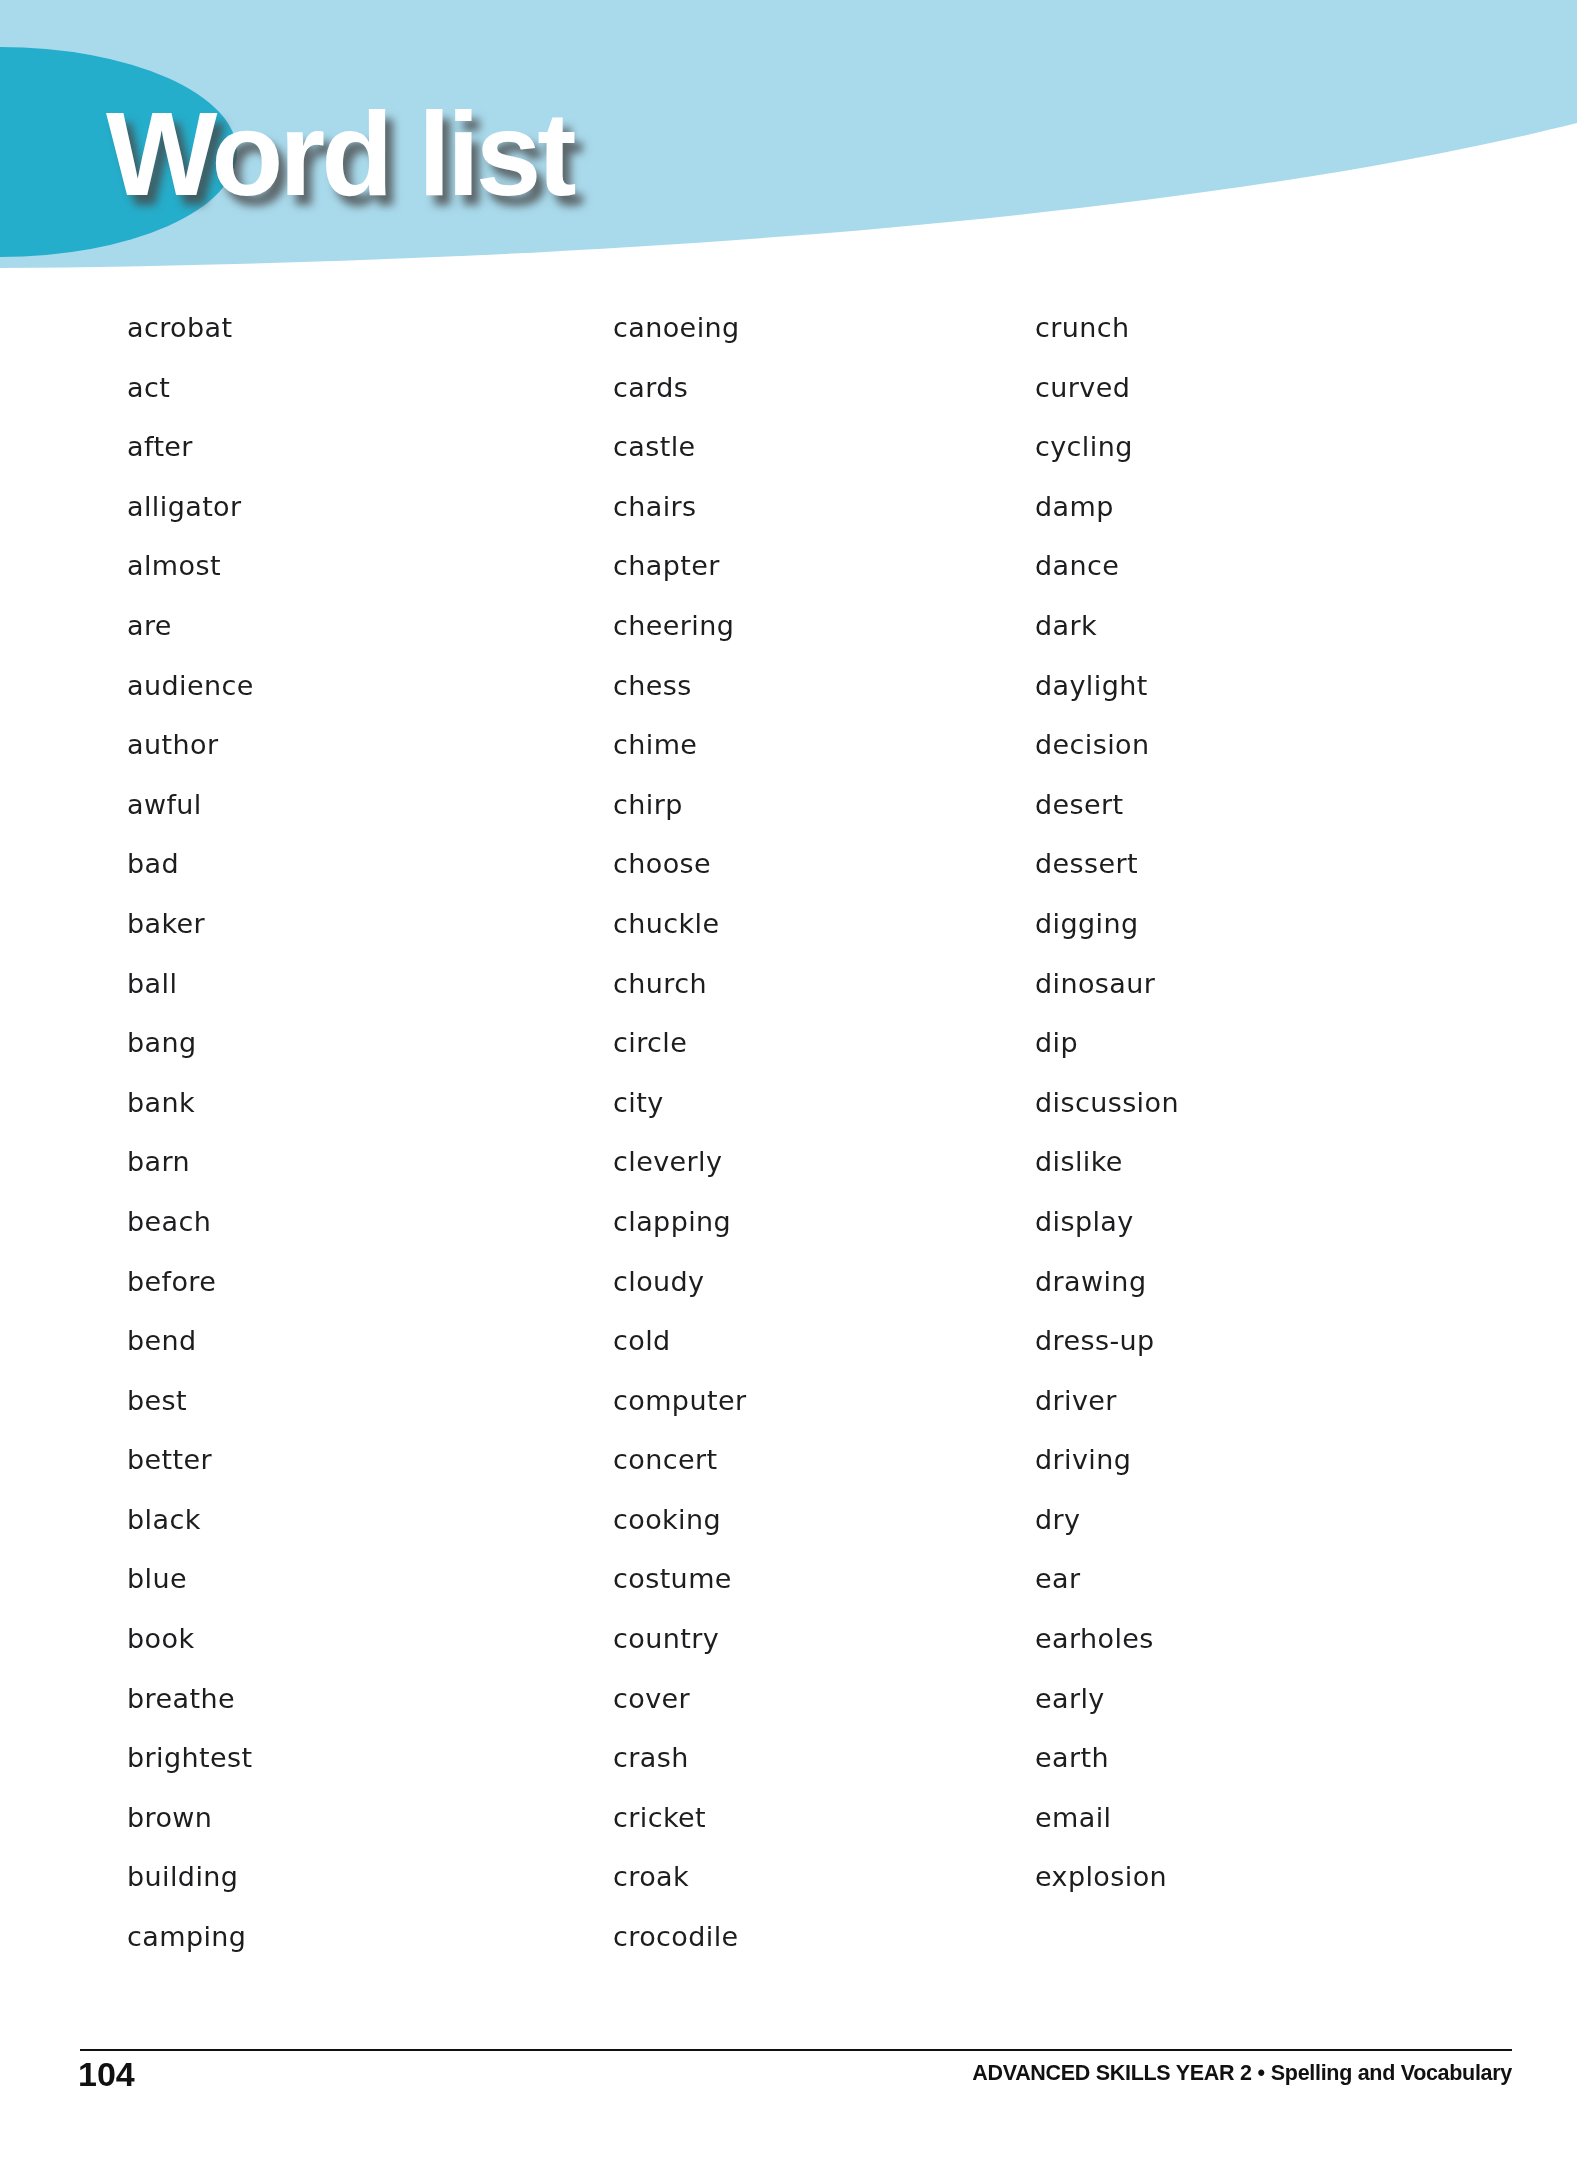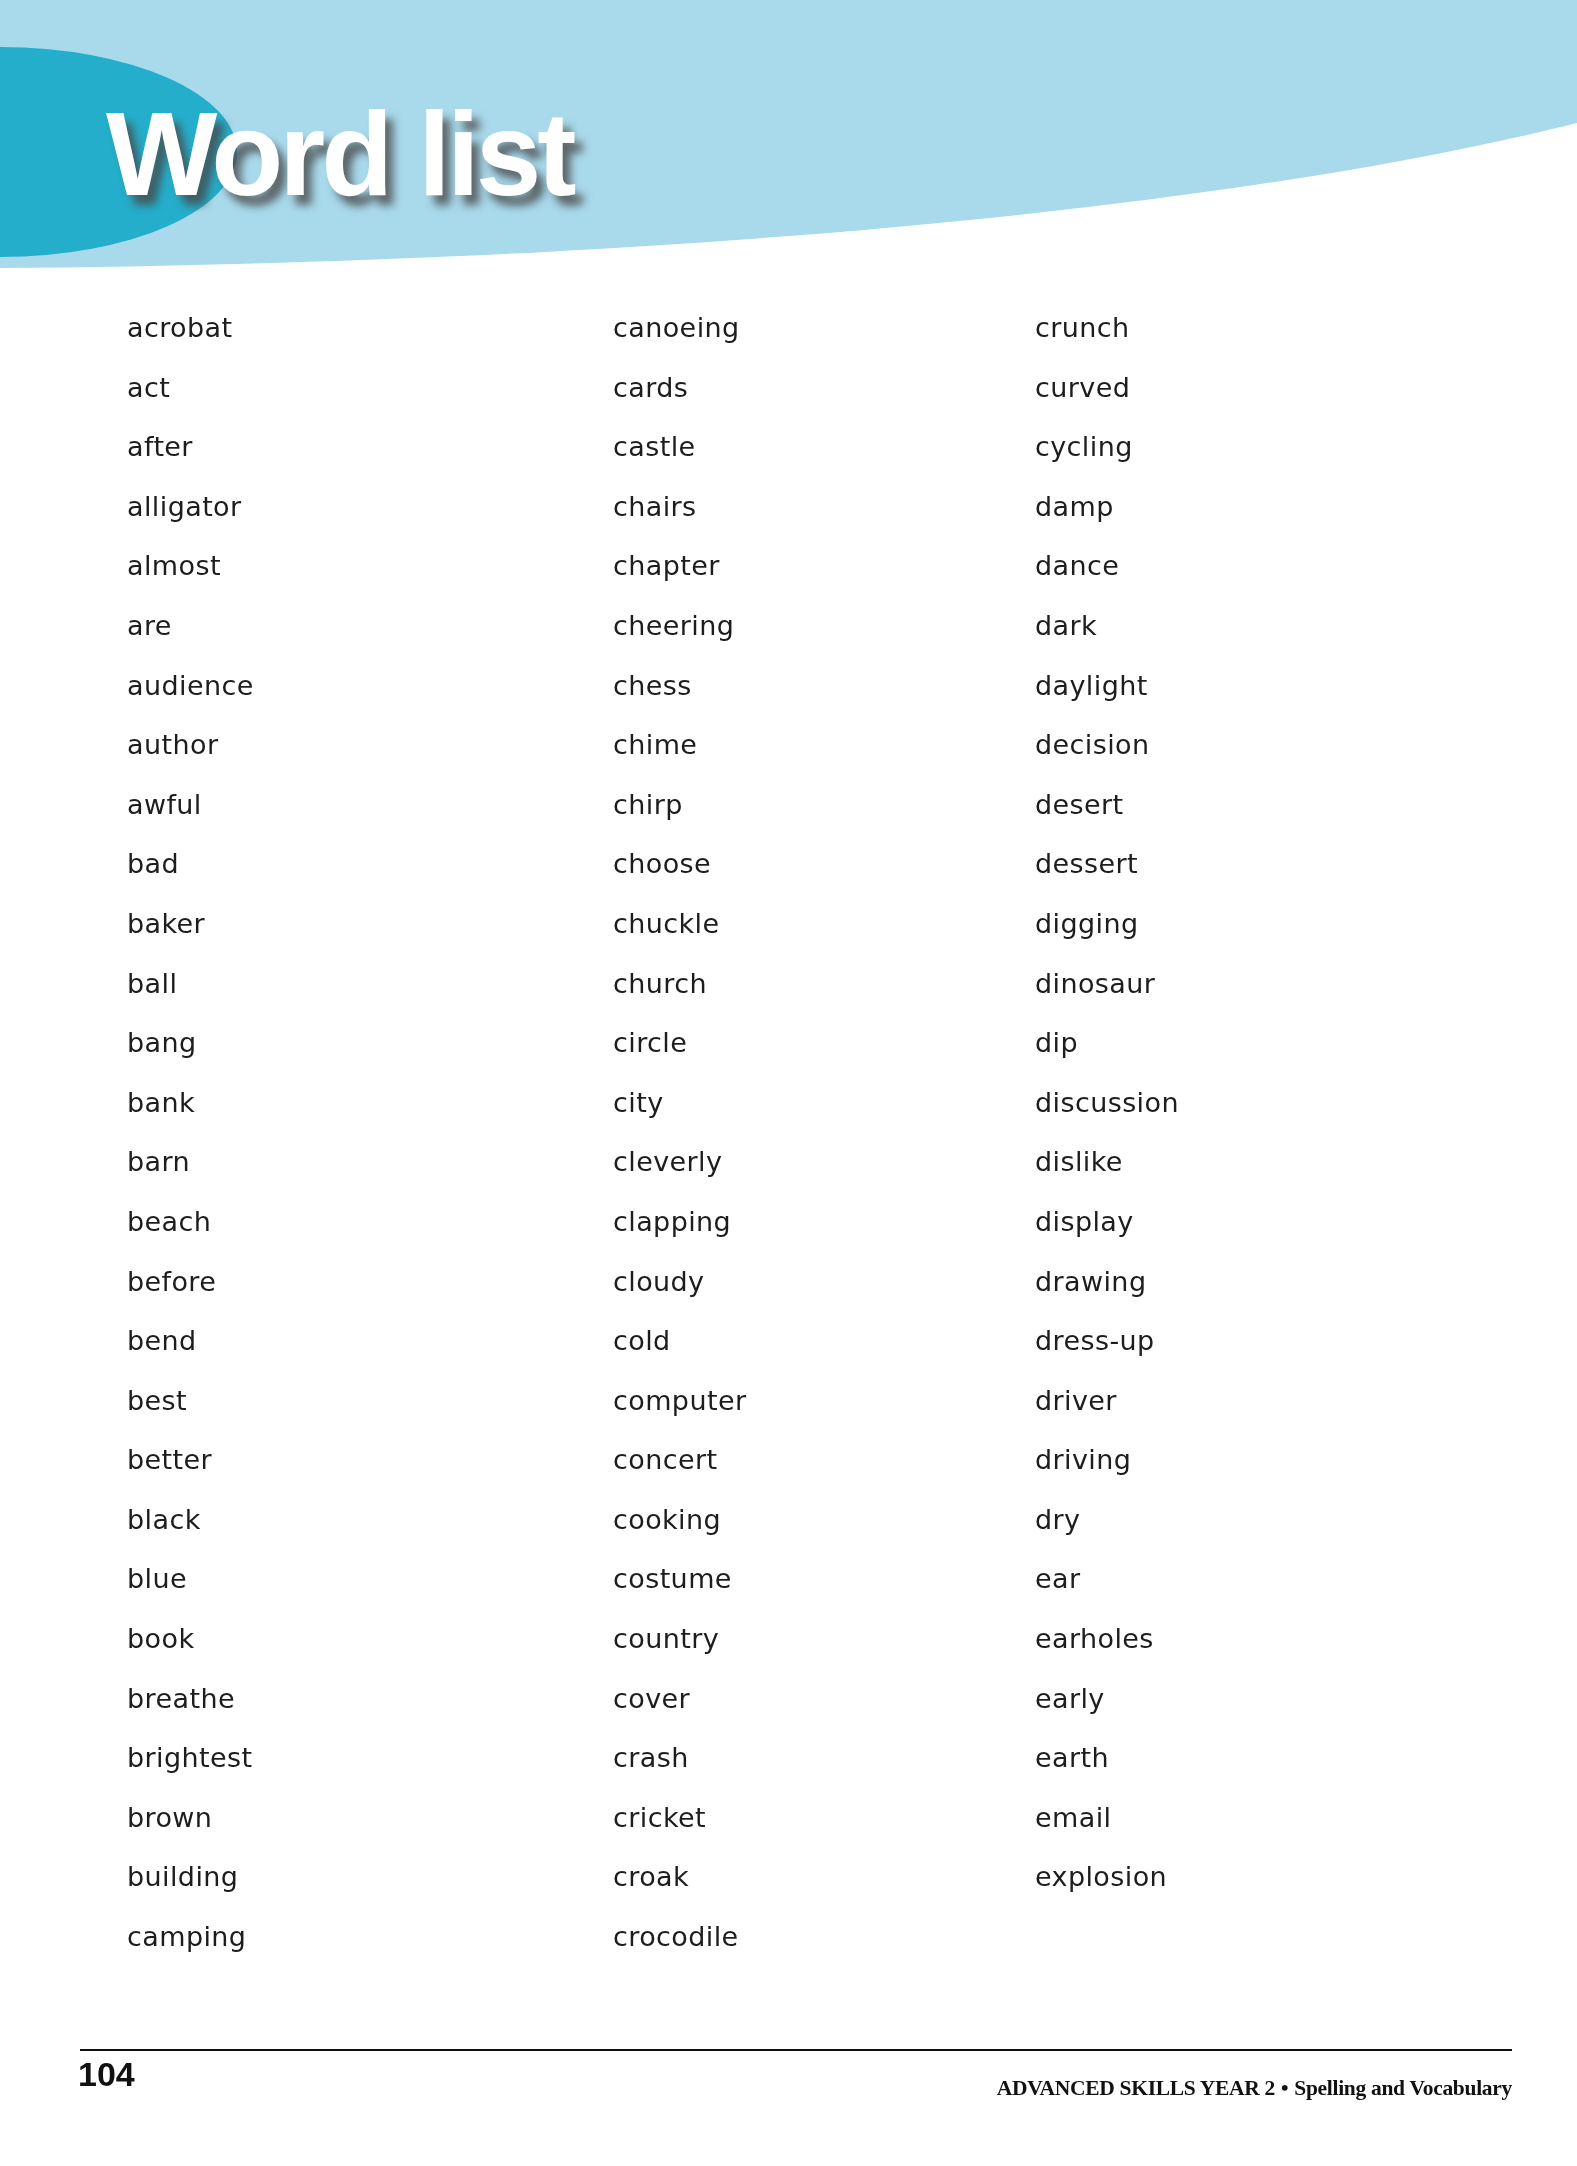--- a/index.html
+++ b/index.html
@@ -62,27 +62,26 @@
     font-family:"Liberation Sans", sans-serif;
     font-weight:bold;
     font-size:34px;
     color:#111111;
     line-height:1;
   }
   .footer-right{
     position:absolute;
     right:65px;
     top:2063px;
-    font-family:Liberation Serif, serif;
+    font-family:Liberation Sans, sans-serif;
     font-size:21.5px;
     line-height:1;
     color:#111111;
     letter-spacing:-0.3px;
     white-space:nowrap;
-    margin-top:15px;
   }
   .footer-right .series{font-weight:bold;}
   .footer-right .separator{font-weight:bold;padding:0 6px;}
   .footer-right .subject{font-weight:bold;}
 </style>
 </head>
 <body>
 
 <div class="page">
 

